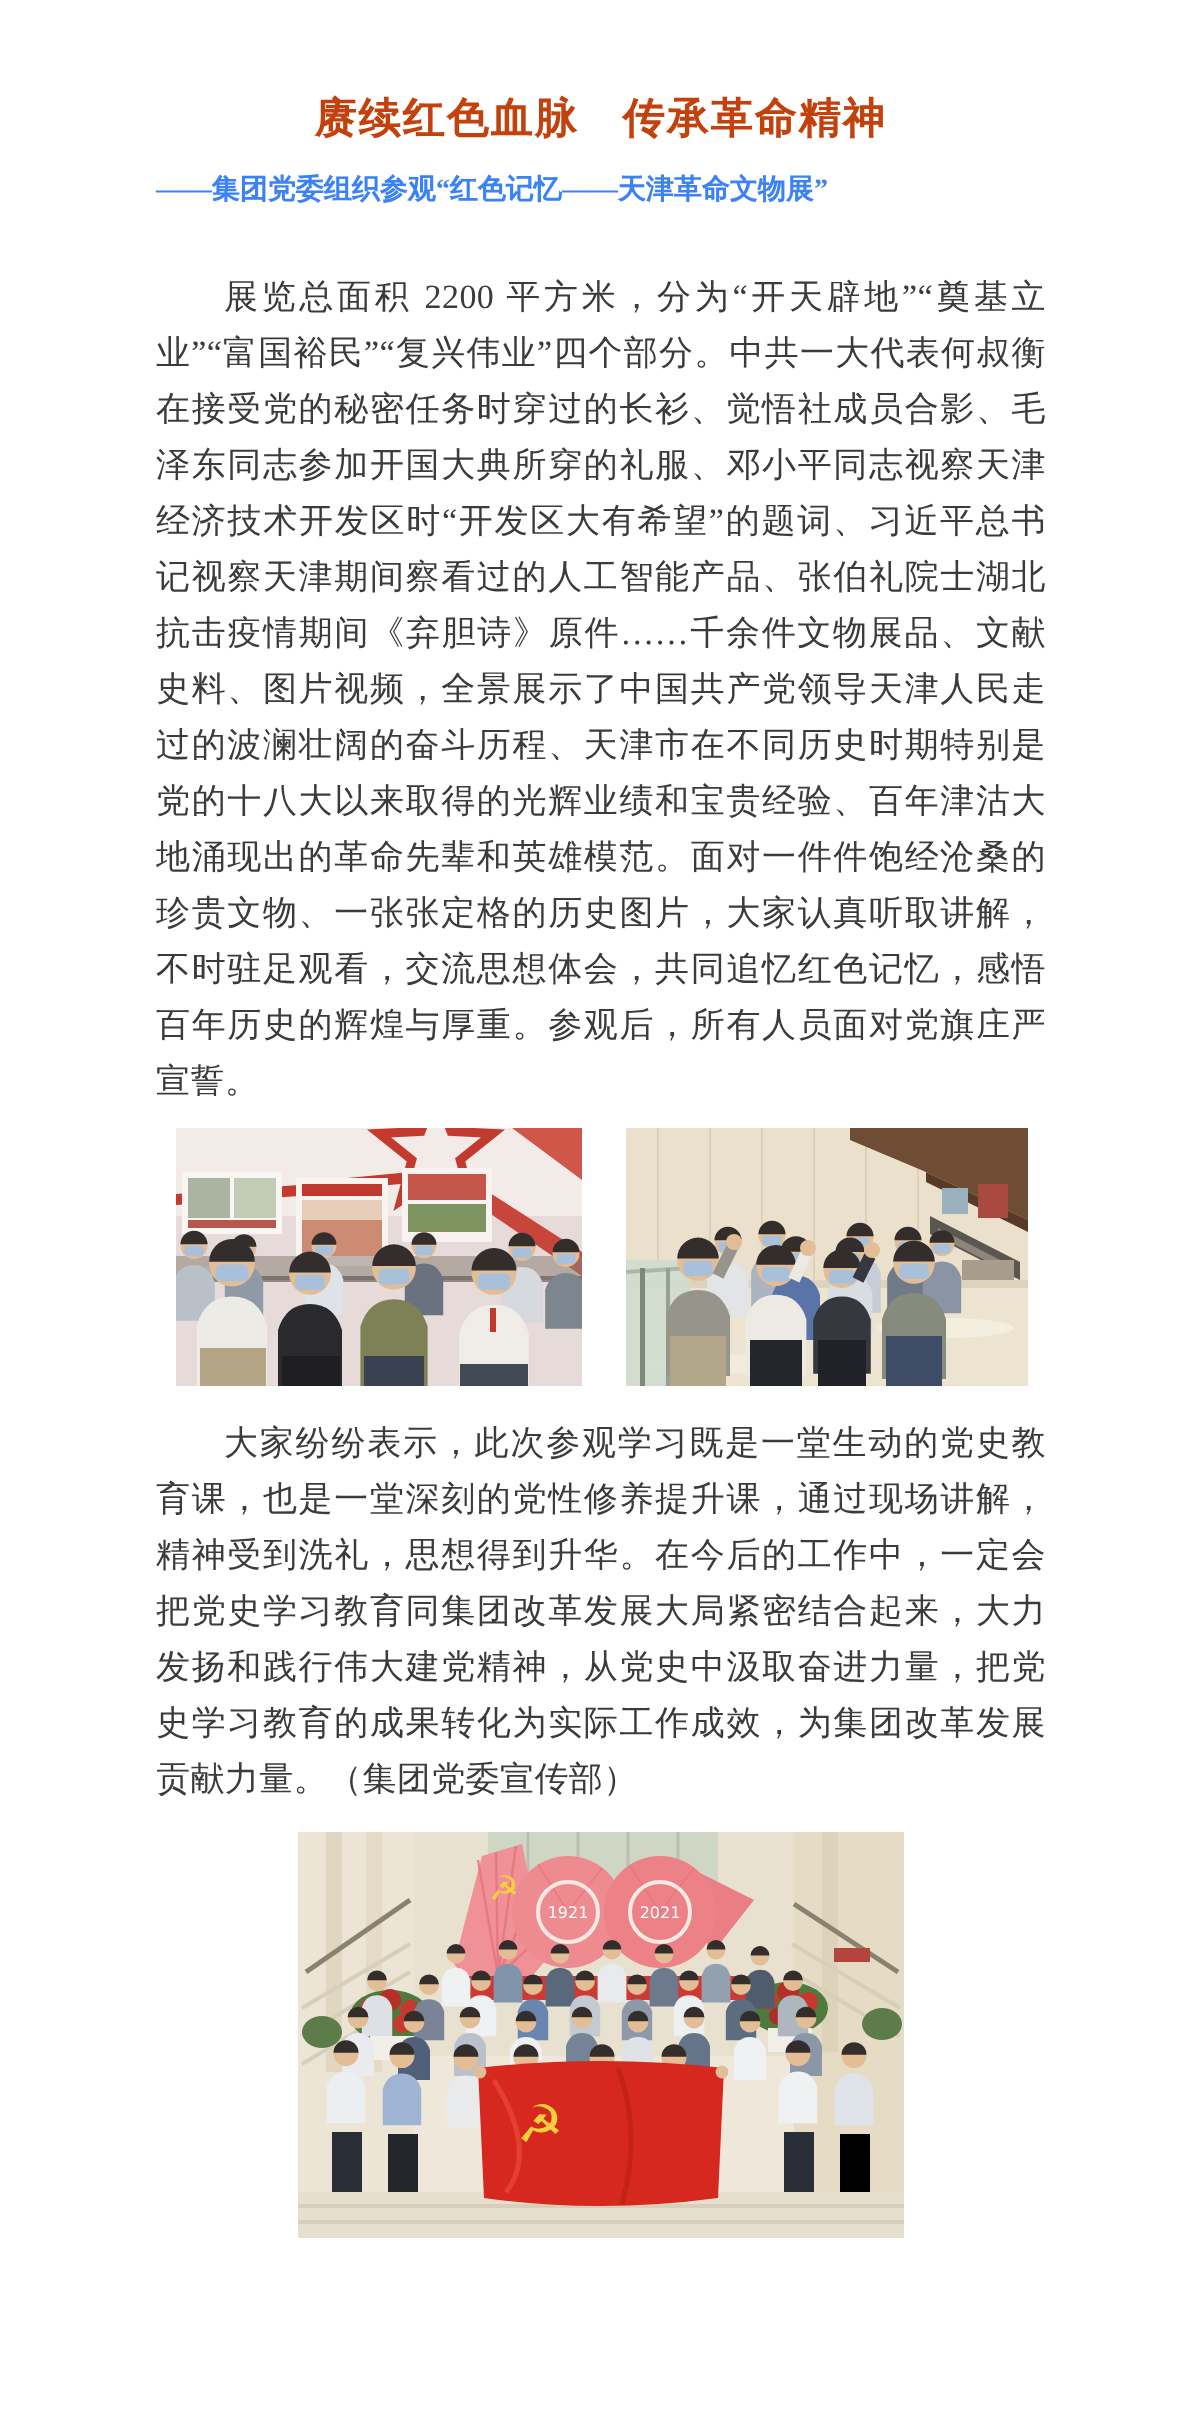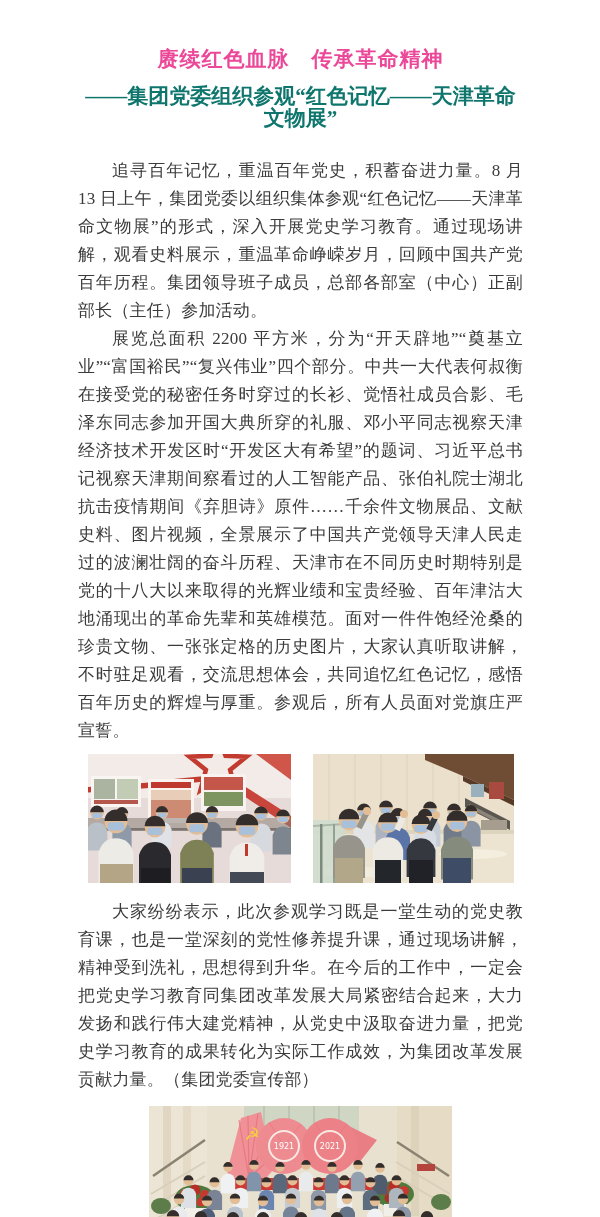--- a/index.html
+++ b/index.html
@@ -12,30 +12,29 @@
     font-family:"Liberation Serif","DejaVu Serif",serif;
     color:#3b3b3b;
     overflow:hidden;
   }
   .title{
     margin:0 0 13px 0;
     font-size:21px;
     line-height:26px;
     font-weight:bold;
     text-align:center;
-    color:#ec4899;
+    color:#c2410c;
     letter-spacing:1px;
   }
   .subtitle{
     margin:0 0 28px 0;
-    font-size:21px;
+    font-size:14px;
     line-height:22px;
     font-weight:bold;
-    text-align:center;
-    color:#0f766e;
+    color:#3b82f6;
   }
   .para{
     margin:0;
     font-size:17px;
     line-height:28px;
     text-align:justify;
     text-indent:2em;
     letter-spacing:0.2px;
   }
   .photos-row{
@@ -69,21 +68,20 @@
       <path d="M4.8,6.6 a5.2,5.2 0 0 1 10.4,0 z" fill="#332e2b"></path>
     </symbol>
   </defs>
 </svg>
 
 <div class="page">
 
   <h1 class="title">赓续红色血脉　传承革命精神</h1>
   <div class="subtitle">——集团党委组织参观“红色记忆——天津革命文物展”</div>
 
-  <p class="para">追寻百年记忆，重温百年党史，积蓄奋进力量。8 月 13 日上午，集团党委以组织集体参观“红色记忆——天津革命文物展”的形式，深入开展党史学习教育。通过现场讲解，观看史料展示，重温革命峥嵘岁月，回顾中国共产党百年历程。集团领导班子成员，总部各部室（中心）正副部长（主任）参加活动。</p>
   <p class="para">展览总面积 2200 平方米，分为“开天辟地”“奠基立业”“富国裕民”“复兴伟业”四个部分。中共一大代表何叔衡在接受党的秘密任务时穿过的长衫、觉悟社成员合影、毛泽东同志参加开国大典所穿的礼服、邓小平同志视察天津经济技术开发区时“开发区大有希望”的题词、习近平总书记视察天津期间察看过的人工智能产品、张伯礼院士湖北抗击疫情期间《弃胆诗》原件……千余件文物展品、文献史料、图片视频，全景展示了中国共产党领导天津人民走过的波澜壮阔的奋斗历程、天津市在不同历史时期特别是党的十八大以来取得的光辉业绩和宝贵经验、百年津沽大地涌现出的革命先辈和英雄模范。面对一件件饱经沧桑的珍贵文物、一张张定格的历史图片，大家认真听取讲解，不时驻足观看，交流思想体会，共同追忆红色记忆，感悟百年历史的辉煌与厚重。参观后，所有人员面对党旗庄严宣誓。</p>
 
   <div class="photos-row">
 
     <figure>
       <svg width="203" height="129" viewBox="0 0 203 129">
         <rect width="203" height="129" fill="#e6dbd8"></rect>
         <rect width="203" height="44" fill="#f3ebe8"></rect>
         <polygon points="0,33 68,28 68,33.5 0,38.5" fill="#c33a2e"></polygon>
         <polygon points="75,26 128,21 128,26.5 75,31.5" fill="#c33a2e"></polygon>

